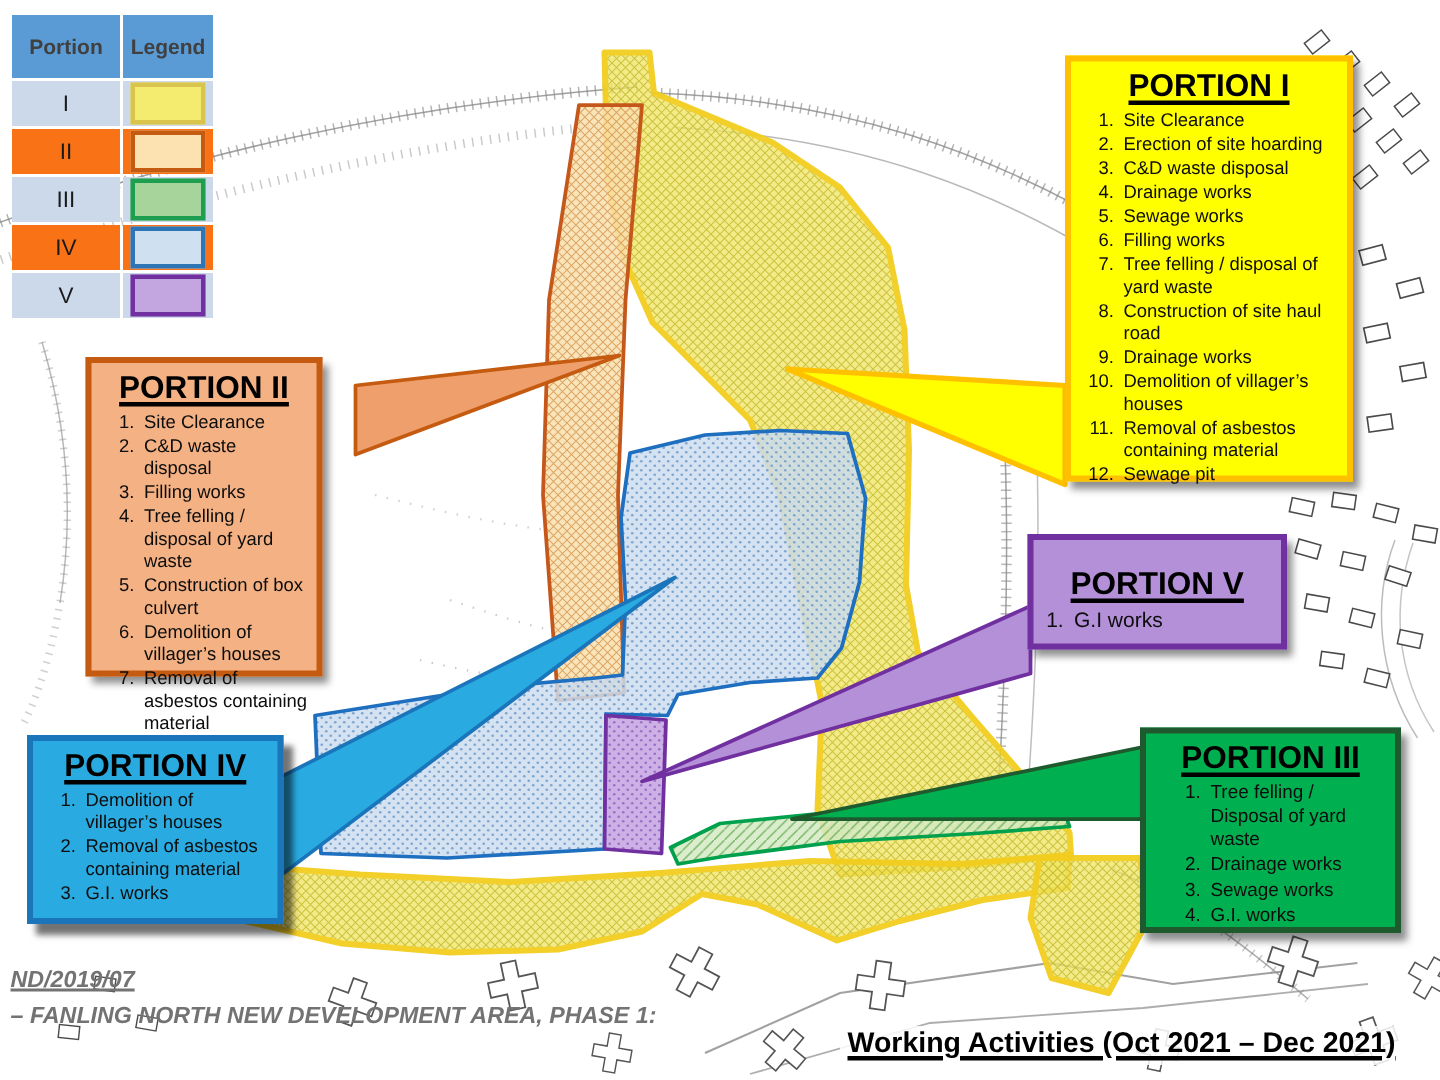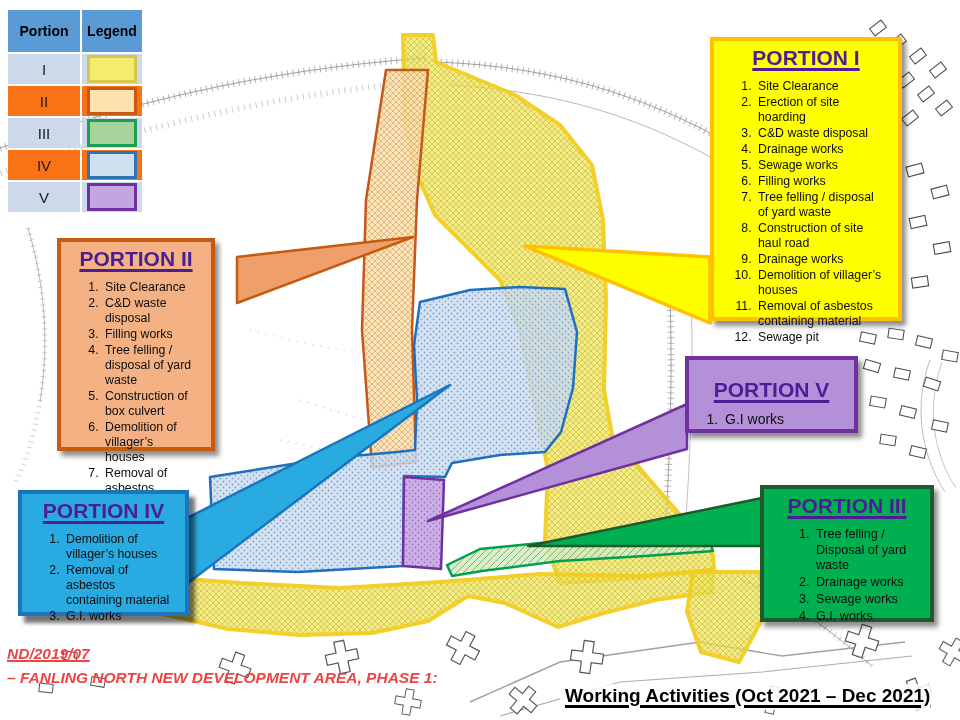--- a/index.html
+++ b/index.html
@@ -12,52 +12,52 @@
   
   .legend{
     position:absolute;left:8px;top:10px;z-index:3;
     display:grid;grid-template-columns:72px 60px;gap:2px;
   }
   .legend .cell{
     display:flex;align-items:center;justify-content:center;
     height:30px;background:#ccd9eb;font-size:15px;color:#1a1a1a;
   }
   .legend .head{
-    background:#5b9bd5;color:#000000;font-weight:bold;font-size:14px;height:42px;
+    background:#5b9bd5;color:#404040;font-weight:bold;font-size:14px;height:42px;
   }
   .legend .alt{background:#f97316;}
   .sw{width:44px;height:22px;border:3px solid #000;display:inline-block;}
   .sw-i  {background:#f3ec6f;border-color:#d9c44e;}
   .sw-ii {background:#fce2b0;border-color:#c55a11;}
   .sw-iii{background:#a6d49a;border-color:#1e9e50;}
   .sw-iv {background:#cfe0f0;border-color:#2e75b6;}
   .sw-v  {background:#c3a6df;border-color:#7030a0;}
 
   
   .callout{position:absolute;z-index:2;box-sizing:border-box;
     box-shadow:4px 5px 5px rgba(0,0,0,0.45);}
   .callout .ttl{
     text-align:center;font-weight:bold;font-size:21px;letter-spacing:0px;
     text-decoration:underline;text-decoration-thickness:2.5px;text-underline-offset:3px;
-    margin:2px 0 3px 0;color:#4c1d95;
-  }
-  .callout ol{margin:9px;padding:0 4px 0 30px;}
+    margin:2px 0 3px 0;color:#000000;
+  }
+  .callout ol{margin:0;padding:0 4px 0 30px;}
   .callout li{font-size:12.3px;line-height:1.22;margin:0 0 1px 0;padding-left:3px;color:#0d0d0d;}
   .box-p1{left:710px;top:37px;width:192px;height:284px;background:#ffff00;border:4px solid #ffc000;padding:3px 2px;}
   .box-p2{left:57px;top:238px;width:158px;height:213px;background:#f4b183;border:4px solid #c55a11;padding:3px 2px;}
   .box-p4{left:18px;top:490px;width:171px;height:126px;background:#29abe2;border:4px solid #1b75bb;padding:3px 2px;box-shadow:6px 7px 4px rgba(0,0,0,0.55);}
   .box-p5{left:685px;top:356px;width:173px;height:77px;background:#b490d8;border:4px solid #7030a0;padding:16px 2px 2px 2px;}
   .box-p5 ol{padding-left:22px;}
   .box-p5 li{font-size:14px;}
   .box-p3{left:760px;top:485px;width:174px;height:137px;background:#00b050;border:4px solid #1e5a2d;padding:3px 2px;}
   .box-p3 ol{padding-left:38px;}
   .box-p3 li{font-size:12.6px;line-height:1.25;}
 
   
-  .footL{position:absolute;left:7px;top:645px;z-index:3;font-weight:bold;color:#ef4444;}
+  .footL{position:absolute;left:7px;top:645px;z-index:3;font-weight:bold;color:#737373;}
   .footL .l1{font-size:15.5px;font-style:italic;text-decoration:underline;text-decoration-thickness:2px;margin-bottom:4px;}
   .footL .l2,.footL .l3{font-size:15.5px;font-style:italic;line-height:1.42;}
   .workAct{
     position:absolute;left:536px;top:684px;z-index:3;font-weight:bold;font-size:19px;color:#000;
     text-decoration:underline;text-decoration-thickness:2.5px;text-underline-offset:3px;
     background:rgba(255,255,255,0.85);padding:1px 5px 3px 5px;margin-left:24px;
   }
 </style>
 </head>
 <body>

